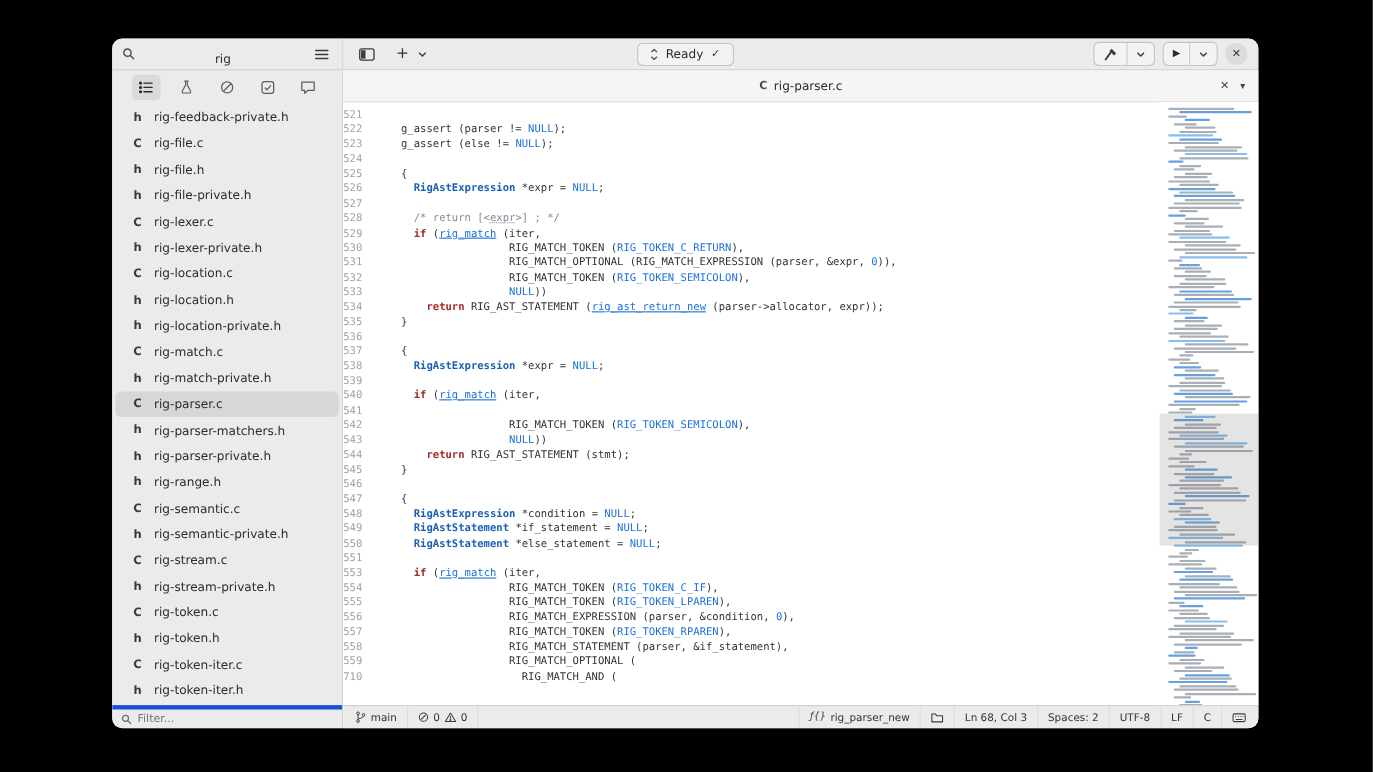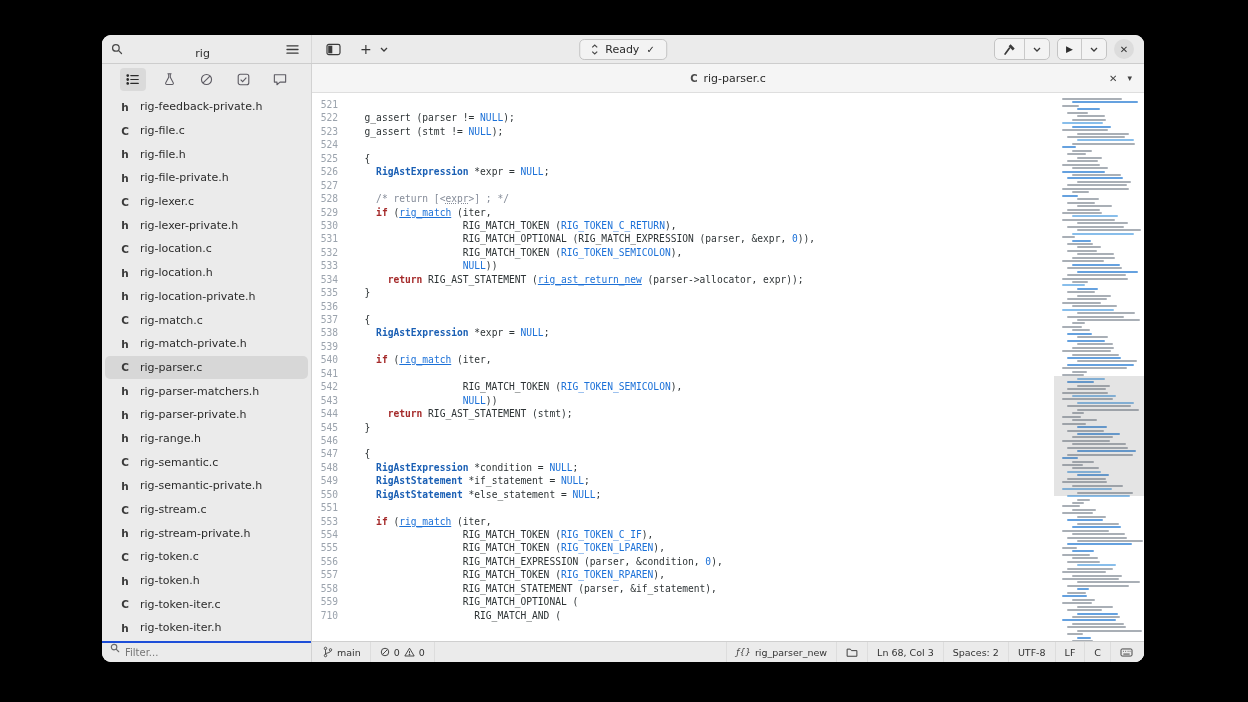--- a/index.html
+++ b/index.html
@@ -24,35 +24,35 @@
 
 .body-row{flex:1;display:flex;min-height:0}
 .sidebar{width:210px;flex:0 0 210px;background:#ebebeb;border-right:1px solid #d2d2d2;display:flex;flex-direction:column;min-height:0}
 .panel-tabs{flex:0 0 30px;display:flex;align-items:center;justify-content:space-between;padding:0 18px}
 .panel-tab{width:26px;height:23px;display:flex;align-items:center;justify-content:center;border-radius:4px;color:#5e5c64;cursor:pointer;border:none;background:transparent}
 .panel-tab.active{background:#dadada;color:#2a2a2a}
 .file-list{flex:1;overflow:hidden;padding-top:1px}
 .file-row{height:23.7px;display:flex;align-items:center;gap:9px;padding:0 17px;font-size:11px;color:#2c2c2c;cursor:pointer}
 .file-row.selected{background:#d7d7d7;border-radius:5px;margin:0 3px;padding:0 14px}
 .file-lang{width:12px;text-align:center;font-weight:bold;font-size:10.5px;color:#3a3a3a;flex:0 0 12px}
-.filter-bar{flex:0 0 21px;border-top:2px solid #1d4ed8;display:flex;gap:5px;padding:0 8px}
+.filter-bar{flex:0 0 21px;border-top:4px solid #1d4ed8;display:flex;align-items:center;gap:5px;padding:0 8px}
 .filter-input{border:none;background:transparent;outline:none;font-size:10px;color:#666;flex:1;font-family:inherit}
 
 .main{flex:1;display:flex;flex-direction:column;min-width:0;background:#fff}
 .tabbar{flex:0 0 29px;background:#f5f5f5;border-bottom:1px solid #dedede;display:flex;align-items:center;position:relative}
 .tab-center{position:absolute;left:0;right:0;display:flex;justify-content:center;align-items:center;gap:6px;font-size:11px;color:#2b2b2b}
 .tab-lang{font-weight:bold;color:#4a4a4a;font-size:10px}
 .tab-actions{margin-left:auto;display:flex;align-items:center;gap:10px;padding-right:12px;z-index:1}
 .tab-x{font-size:10px;color:#444;cursor:pointer;background:none;border:none}
 .tab-chevron{font-size:9px;color:#444;cursor:pointer;background:none;border:none}
 
 .editor{flex:1;display:flex;min-height:0;background:#fff}
 .code-scroll{flex:1;overflow:hidden;padding-top:5px;min-width:0}
 .code-line{display:flex;line-height:13.45px;font-family:"DejaVu Sans Mono",monospace;font-size:9.6px;height:13.45px}
-.gutter{flex:0 0 32px;text-align:right;color:#9ba3ad;padding-right:6px;user-select:none}
+.gutter{flex:0 0 32px;text-align:left;color:#9ba3ad;padding-right:6px;user-select:none}
 .code-text{white-space:pre;padding-left:9px;color:#2e3436}
 .seg-p{color:#2e3436}
 .seg-k{color:#a52a2a;font-weight:bold}
 .seg-t{color:#1a5fb4;font-weight:bold}
 .seg-c{color:#1c71d8}
 .seg-n{color:#1c71d8}
 .seg-f{color:#1c71d8;text-decoration:underline}
 .seg-cm{color:#848b98}
 .seg-cmu{color:#848b98;text-decoration:underline dotted}
 
@@ -336,21 +336,21 @@
               <div class="code-line">
                 <span class="gutter">521</span>
                 <span class="code-text"></span>
               </div>
               <div class="code-line">
                 <span class="gutter">522</span>
                 <span class="code-text"><span class="seg-p">  g_assert (parser != </span><span class="seg-c">NULL</span><span class="seg-p">);</span></span>
               </div>
               <div class="code-line">
                 <span class="gutter">523</span>
-                <span class="code-text"><span class="seg-p">  g_assert (stmt != </span><span class="seg-c">NULL</span><span class="seg-p">);</span></span>
+                <span class="code-text"><span class="seg-p">  g_assert (else != </span><span class="seg-c">NULL</span><span class="seg-p">);</span></span>
               </div>
               <div class="code-line">
                 <span class="gutter">524</span>
                 <span class="code-text"></span>
               </div>
               <div class="code-line">
                 <span class="gutter">525</span>
                 <span class="code-text"><span class="seg-p">  {</span></span>
               </div>
               <div class="code-line">

